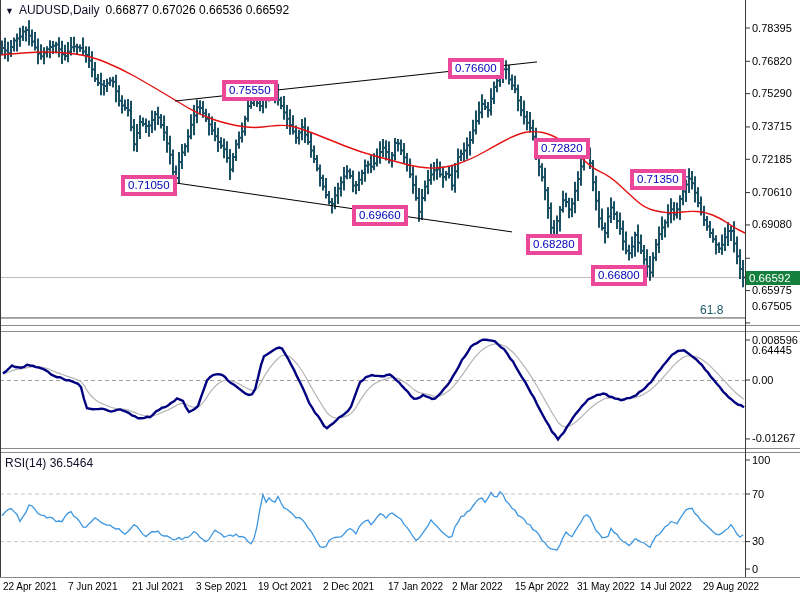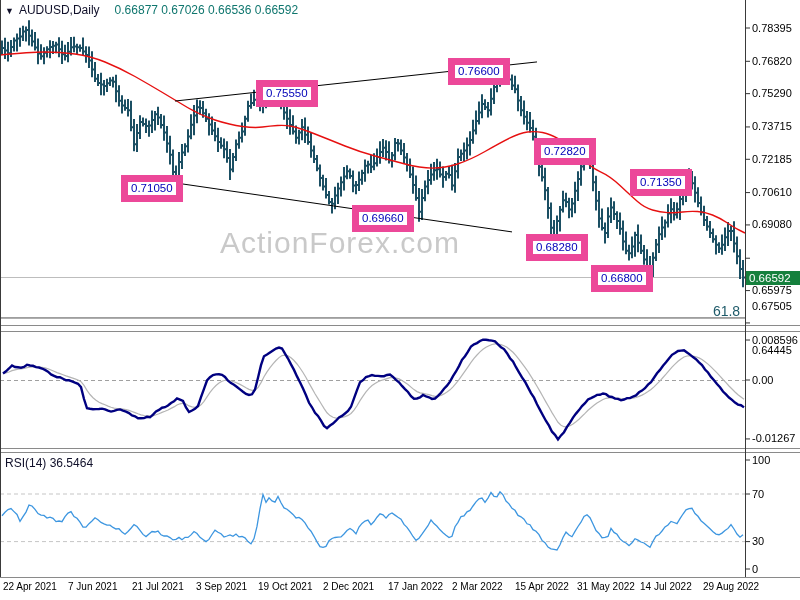--- a/index.html
+++ b/index.html
@@ -1,32 +1,32 @@
 <!DOCTYPE html>
 <html><head>
 <meta charset="utf-8">
 <style>
   html,body{margin:0;padding:0;background:#fff;}
   #app{position:relative;width:800px;height:600px;background:#ffffff;
        font-family:"Liberation Sans",sans-serif;overflow:hidden;}
   #cv{position:absolute;left:0;top:0;}
   .ttl{position:absolute;left:5px;top:3px;font-size:12px;color:#10102a;white-space:nowrap;}
   .ttl .tri{font-size:9px;color:#10102a;margin-right:5px;}
-  .ttl .ohlc{margin-left:9px;color:#0f766e;padding-left:6px;}
+  .ttl .ohlc{color:#000000;padding-left:6px;}
   .indlbl{position:absolute;font-size:12px;color:#10102a;white-space:nowrap;}
   .wm{position:absolute;left:0;top:226px;width:680px;text-align:center;
       font-size:30px;color:#c9c9c9;letter-spacing:1px;}
   .tick{position:absolute;left:752px;font-size:11px;color:#000;white-space:nowrap;line-height:13px;}
   .date{position:absolute;top:581px;font-size:10px;color:#000;white-space:nowrap;}
-  .plabel{position:absolute;font-size:11.5px;color:#0000b8;border:7px solid #ec4899;
+  .plabel{position:absolute;font-size:11.5px;color:#0000b8;border:4px solid #ec4899;
           background:#fff;padding:0 3px;line-height:13px;white-space:nowrap;}
   .cp{position:absolute;left:746px;top:271px;width:51px;font-size:11.5px;background:#15803d;
       color:#fff;line-height:14px;padding-left:3px;}
-  .fib{position:absolute;left:700px;top:303px;width:53px;text-align:center;
-       font-size:14px;color:#1e5a69;}
+  .fib{position:absolute;left:700px;top:303px;width:53px;text-align:left;
+       font-size:12px;color:#1e5a69;}
 </style>
 </head>
 <body>
 
 <div id="app">
   <svg id="cv" width="800" height="600">
       <line x1="0" y1="317.9577167019027" x2="745" y2="317.9577167019027" stroke="#4d4d4d" stroke-width="1"></line>
       <line x1="0" y1="277.5" x2="745" y2="277.5" stroke="#bdbdbd" stroke-width="1"></line>
       <path d="M2 40.5V54.9M2 48.0h2M5 37.7V59.1M5 50.6h2M8 41.7V61.6M8 53.3h2M11 40.0V57.1M11 46.9h2M14 37.6V51.4M14 40.6h2M17 33.5V51.5M17 38.5h2M20 27.8V46.7M20 36.4h2M23 25.8V41.1M23 31.4h2M26 26.6V41.5M26 30.0h2M29 20.3V45.5M29 35.8h2M32 29.5V46.6M32 41.6h2M35 32.0V50.5M35 47.6h2M38 38.6V64.2M38 53.5h2M41 44.2V59.8M41 56.3h2M44 47.3V64.3M44 52.7h2M47 46.2V57.5M47 49.2h2M50 40.3V58.2M50 47.1h2M53 40.9V54.0M53 45.7h2M56 41.8V53.2M56 44.4h2M59 37.2V57.3M59 49.3h2M62 40.8V64.0M62 54.2h2M65 44.8V60.5M65 56.0h2M68 42.1V62.2M68 51.7h2M71 37.0V55.4M71 47.3h2M74 36.7V52.3M74 46.4h2M77 43.7V53.9M77 47.2h2M80 44.4V51.8M80 48.0h2M83 37.5V56.1M83 51.5h2M86 46.3V62.8M86 55.1h2M89 46.4V68.0M89 60.5h2M92 51.2V77.3M92 69.6h2M95 61.9V82.1M95 78.8h2M98 74.0V86.1M98 82.9h2M101 72.7V95.2M101 84.4h2M104 79.9V95.5M104 86.0h2M107 78.8V92.1M107 83.3h2M110 77.3V86.0M110 80.5h2M113 76.7V87.4M113 81.8h2M116 74.7V102.3M116 91.3h2M119 85.2V106.6M119 100.8h2M122 95.3V113.5M122 105.6h2M125 99.5V110.7M125 108.0h2M128 99.0V116.5M128 110.3h2M131 100.8V131.2M131 127.3h2M134 119.0V151.2M134 144.2h2M137 124.1V152.0M137 133.1h2M140 115.3V139.1M140 122.0h2M143 117.5V126.6M143 124.0h2M146 118.6V133.0M146 125.9h2M149 120.4V136.8M149 125.4h2M152 110.4V133.0M152 119.9h2M155 110.9V130.5M155 114.3h2M158 106.8V125.1M158 117.5h2M161 113.9V128.4M161 125.0h2M164 115.4V140.7M164 132.5h2M167 126.1V152.8M167 143.6h2M170 135.7V164.6M170 154.7h2M173 149.4V175.5M173 171.9h2M176 165.5V181.1M176 178.0h2M179 152.0V183.4M179 162.1h2M182 144.1V169.0M182 152.6h2M185 143.2V155.9M185 146.3h2M188 129.3V152.6M188 136.4h2M191 114.2V139.2M191 124.8h2M194 104.9V135.2M194 115.4h2M197 99.5V123.2M197 107.2h2M200 100.2V114.4M200 107.9h2M203 101.0V117.7M203 113.2h2M206 108.8V122.0M206 118.7h2M209 113.3V135.5M209 124.5h2M212 116.6V134.9M212 130.4h2M215 122.0V141.2M215 136.2h2M218 127.7V152.1M218 142.1h2M221 137.3V148.8M221 145.7h2M224 138.5V158.3M224 149.3h2M227 141.3V162.7M227 158.1h2M230 149.1V180.0M230 169.5h2M233 152.9V172.3M233 156.9h2M236 139.6V160.9M236 144.2h2M239 131.5V148.8M239 137.8h2M242 122.4V142.6M242 131.5h2M245 115.8V135.7M245 118.8h2M248 100.7V121.7M248 106.1h2M251 93.5V108.7M251 102.9h2M254 89.8V106.1M254 99.8h2M257 91.3V107.1M257 102.9h2M260 93.8V111.3M260 106.1h2M263 94.0V113.3M263 99.8h2M266 87.3V108.2M266 93.4h2M269 82.2V101.6M269 90.8h2M272 82.1V96.0M272 88.1h2M275 80.5V103.2M275 94.0h2M278 83.7V105.6M278 99.8h2M281 96.8V109.3M281 106.1h2M284 96.1V119.7M284 112.5h2M287 105.1V128.9M287 118.8h2M290 109.3V134.7M290 125.1h2M293 115.3V134.4M293 131.5h2M296 125.6V143.8M296 137.8h2M299 129.7V144.4M299 132.5h2M302 119.0V140.3M302 127.3h2M305 117.6V142.9M305 134.7h2M308 126.5V144.8M308 142.1h2M311 132.6V157.8M311 150.5h2M314 145.4V162.9M314 159.0h2M317 155.0V171.2M317 168.5h2M320 164.4V186.5M320 178.0h2M323 174.8V190.4M323 186.5h2M326 178.1V198.6M326 194.9h2M329 190.9V204.5M329 201.9h2M332 198.1V213.5M332 203.8h2M335 186.7V209.3M335 195.5h2M338 182.8V203.9M338 188.6h2M341 176.5V196.4M341 182.2h2M344 167.1V190.4M344 176.6h2M347 165.3V179.2M347 171.3h2M350 168.4V178.7M350 175.9h2M353 170.4V192.3M353 185.4h2M356 181.0V194.2M356 185.0h2M359 171.4V190.9M359 179.8h2M362 169.7V184.7M362 173.1h2M365 159.6V181.7M365 165.7h2M368 160.7V173.6M368 164.6h2M371 154.9V173.0M371 166.7h2M374 153.2V170.3M374 163.2h2M377 148.4V166.6M377 156.9h2M380 141.2V163.8M380 151.9h2M383 138.9V157.0M383 147.7h2M386 140.3V160.4M386 151.9h2M389 141.3V163.5M389 160.4h2M392 152.1V167.4M392 155.2h2M395 138.0V160.6M395 143.1h2M398 138.9V151.4M398 143.6h2M401 139.6V155.1M401 150.4h2M404 143.0V163.7M404 157.6h2M407 153.0V171.4M407 165.0h2M410 158.6V177.9M410 174.5h2M413 166.5V193.8M413 185.0h2M416 175.6V200.8M416 197.9h2M419 188.1V221.7M419 211.8h2M422 189.1V219.9M422 197.9h2M425 180.6V201.2M425 186.5h2M428 169.9V194.3M428 180.1h2M431 163.7V184.8M431 174.5h2M434 162.1V180.7M434 170.2h2M437 158.7V179.8M437 169.2h2M440 161.4V177.5M440 174.5h2M443 166.5V187.7M443 176.9h2M446 170.9V180.8M446 173.8h2M449 165.9V178.5M449 175.1h2M452 164.8V190.4M452 185.6h2M455 163.1V192.7M455 171.2h2M458 148.6V178.5M458 156.9h2M461 149.4V161.0M461 153.7h2M464 142.6V161.2M464 150.5h2M467 137.5V159.4M467 145.2h2M470 131.3V155.5M470 139.9h2M473 119.8V143.7M473 130.4h2M476 110.5V134.5M476 120.9h2M479 101.6V124.6M479 112.5h2M482 94.2V118.3M482 104.0h2M485 99.3V109.9M485 107.2h2M488 102.1V117.4M488 110.3h2M491 88.3V115.6M491 98.7h2M494 81.6V103.9M494 87.1h2M497 74.7V92.2M497 80.7h2M500 71.4V86.7M500 74.4h2M503 64.6V83.1M503 69.3h2M506 60.3V79.5M506 69.3h2M509 65.1V84.5M509 79.5h2M512 74.6V90.0M512 85.4h2M515 75.7V93.3M515 89.2h2M518 84.5V111.3M518 100.6h2M521 95.9V116.2M521 110.3h2M524 100.5V124.6M524 116.7h2M527 111.1V130.2M527 122.7h2M530 112.1V132.6M530 128.0h2M533 119.7V140.4M533 136.8h2M536 127.7V160.0M536 152.6h2M539 149.9V176.2M539 166.7h2M542 163.2V181.4M542 177.3h2M545 167.8V200.2M545 190.3h2M548 186.9V218.8M548 208.0h2M551 202.6V235.7M551 227.7h2M554 220.1V241.8M554 236.4h2M557 215.6V242.7M557 221.1h2M560 206.1V231.5M560 209.7h2M563 190.8V212.6M563 200.2h2M566 192.8V207.2M566 202.0h2M569 197.8V218.2M569 209.4h2M572 198.0V217.2M572 203.4h2M575 181.8V213.2M575 190.7h2M578 171.2V200.9M578 179.1h2M581 155.7V185.8M581 166.5h2M584 141.0V170.4M584 151.0h2M587 148.1V158.0M587 152.8h2M590 147.5V169.0M590 163.2h2M593 160.0V191.3M593 182.2h2M596 175.7V210.6M596 200.8h2M599 191.0V227.8M599 218.6h2M602 208.6V230.6M602 227.9h2M605 222.5V243.5M605 233.0h2M608 207.3V237.9M608 216.5h2M611 197.6V223.0M611 207.6h2M614 201.2V220.0M614 213.9h2M617 211.3V229.1M617 221.1h2M620 212.5V234.7M620 228.7h2M623 220.5V250.4M623 241.4h2M626 231.6V254.3M626 250.7h2M629 244.7V260.6M629 253.3h2M632 236.6V258.3M632 246.5h2M635 231.8V256.8M635 235.1h2M638 224.4V252.3M638 242.7h2M641 234.4V254.1M641 250.7h2M644 245.1V264.8M644 259.6h2M647 249.3V276.9M647 266.5h2M650 255.9V280.8M650 272.5h2M653 252.3V277.1M653 257.7h2M656 239.0V261.1M656 244.4h2M659 226.6V253.1M659 234.2h2M662 216.5V240.1M662 227.5h2M665 219.4V237.6M665 222.4h2M668 204.2V227.6M668 213.5h2M671 198.3V223.3M671 209.3h2M674 201.9V220.5M674 214.4h2M677 202.5V218.4M677 209.3h2M680 195.2V219.9M680 199.1h2M683 186.5V205.3M683 191.5h2M686 179.6V202.0M686 184.6h2M689 168.3V193.0M689 178.8h2M692 171.1V189.5M692 183.3h2M695 176.3V202.5M695 192.8h2M698 187.2V207.2M698 202.9h2M701 196.5V215.4M701 212.2h2M704 205.8V226.1M704 219.9h2M707 216.1V230.7M707 226.6h2M710 221.1V238.0M710 233.0h2M713 228.4V242.7M713 239.3h2M716 235.2V254.5M716 244.8h2M719 242.3V253.1M719 248.6h2M722 234.4V254.7M722 244.8h2M725 227.6V251.1M725 237.2h2M728 221.9V246.1M728 230.9h2M731 226.1V241.1M731 230.9h2M734 221.3V252.5M734 243.5h2M737 236.4V264.2M737 256.2h2M740 249.2V278.9M740 268.9h2M743 260.0V287.3M743 277.6h2" stroke="#1b4f63" stroke-width="2" fill="none"></path>
       <path d="M0 55.0Q30 52.0 45.0 52.0Q60 52.0 75.0 54.0Q90 56.0 105.0 62.0Q120 68.1 135.0 76.5Q150 85.0 162.5 92.5Q175 100.0 187.5 107.5Q200 115.0 215.0 120.0Q230 124.9 242.5 126.5Q255 128.1 262.5 127.0Q270 126.0 277.5 125.5Q285 124.9 292.5 126.5Q300 128.1 315.0 134.0Q330 139.9 345.0 146.0Q360 152.0 375.0 156.0Q390 160.0 405.0 164.0Q420 168.1 432.5 168.1Q445 168.1 457.5 164.0Q470 160.0 485.0 151.5Q500 142.9 510.0 137.9Q520 133.0 527.5 132.0Q535 131.1 542.5 132.5Q550 134.0 560.0 139.5Q570 145.0 580.0 156.0Q590 167.0 600.0 171.6Q610 176.1 620.0 185.5Q630 194.9 637.5 201.5Q645 208.0 652.5 210.0Q660 212.0 667.5 212.6Q675 213.1 682.5 212.0Q690 211.0 697.5 211.5Q705 212.0 712.5 215.0Q720 218.0 727.5 223.0Q735 228.1 740.0 230.5L745 233.0" stroke="#e61010" stroke-width="1.4" fill="none"></path>
@@ -70,34 +70,33 @@
       <line x1="745" y1="460" x2="750" y2="460" stroke="#333" stroke-width="1"></line>
       <line x1="745" y1="494" x2="750" y2="494" stroke="#333" stroke-width="1"></line>
       <line x1="745" y1="541.6" x2="750" y2="541.6" stroke="#333" stroke-width="1"></line>
       <line x1="745" y1="569" x2="750" y2="569" stroke="#333" stroke-width="1"></line>
     </svg>
 
   <div class="ttl">
     <span class="tri">▼</span><span>AUDUSD,Daily</span><span class="ohlc">0.66877 0.67026 0.66536 0.66592</span>
   </div>
 
-  <div class="wm">ActionForex.com</div>
 
 
   <div class="indlbl" style="left:5px;top:456px;">
     <span>RSI(14)</span>
     <span>36.5464</span>
   </div>
 
   <div class="fib">61.8</div>
 
   <div class="cp">0.66592</div>
 
   <div id="overlays">
-      <div class="plabel" style="left: 222px; top: 80.148px; margin-left: 34px;">0.75550</div>
+      <div class="plabel" style="left: 222px; top: 80.148px;">0.75550</div>
       <div class="plabel" style="left: 448px; top: 57.9493px;">0.76600</div>
       <div class="plabel" style="left: 121px; top: 175.285px;">0.71050</div>
       <div class="plabel" style="left: 352px; top: 204.672px;">0.69660</div>
       <div class="plabel" style="left: 534px; top: 137.865px;">0.72820</div>
       <div class="plabel" style="left: 630px; top: 168.943px;">0.71350</div>
       <div class="plabel" style="left: 502px; top: 233.848px; margin-left: 24px;">0.68280</div>
       <div class="plabel" style="left: 591px; top: 265.137px;">0.66800</div>
       <div class="tick" style="top: 21.5px;">0.78395</div>
       <div class="tick" style="top: 54.7981px;">0.76820</div>
       <div class="tick" style="top: 87.1448px;">0.75290</div>

